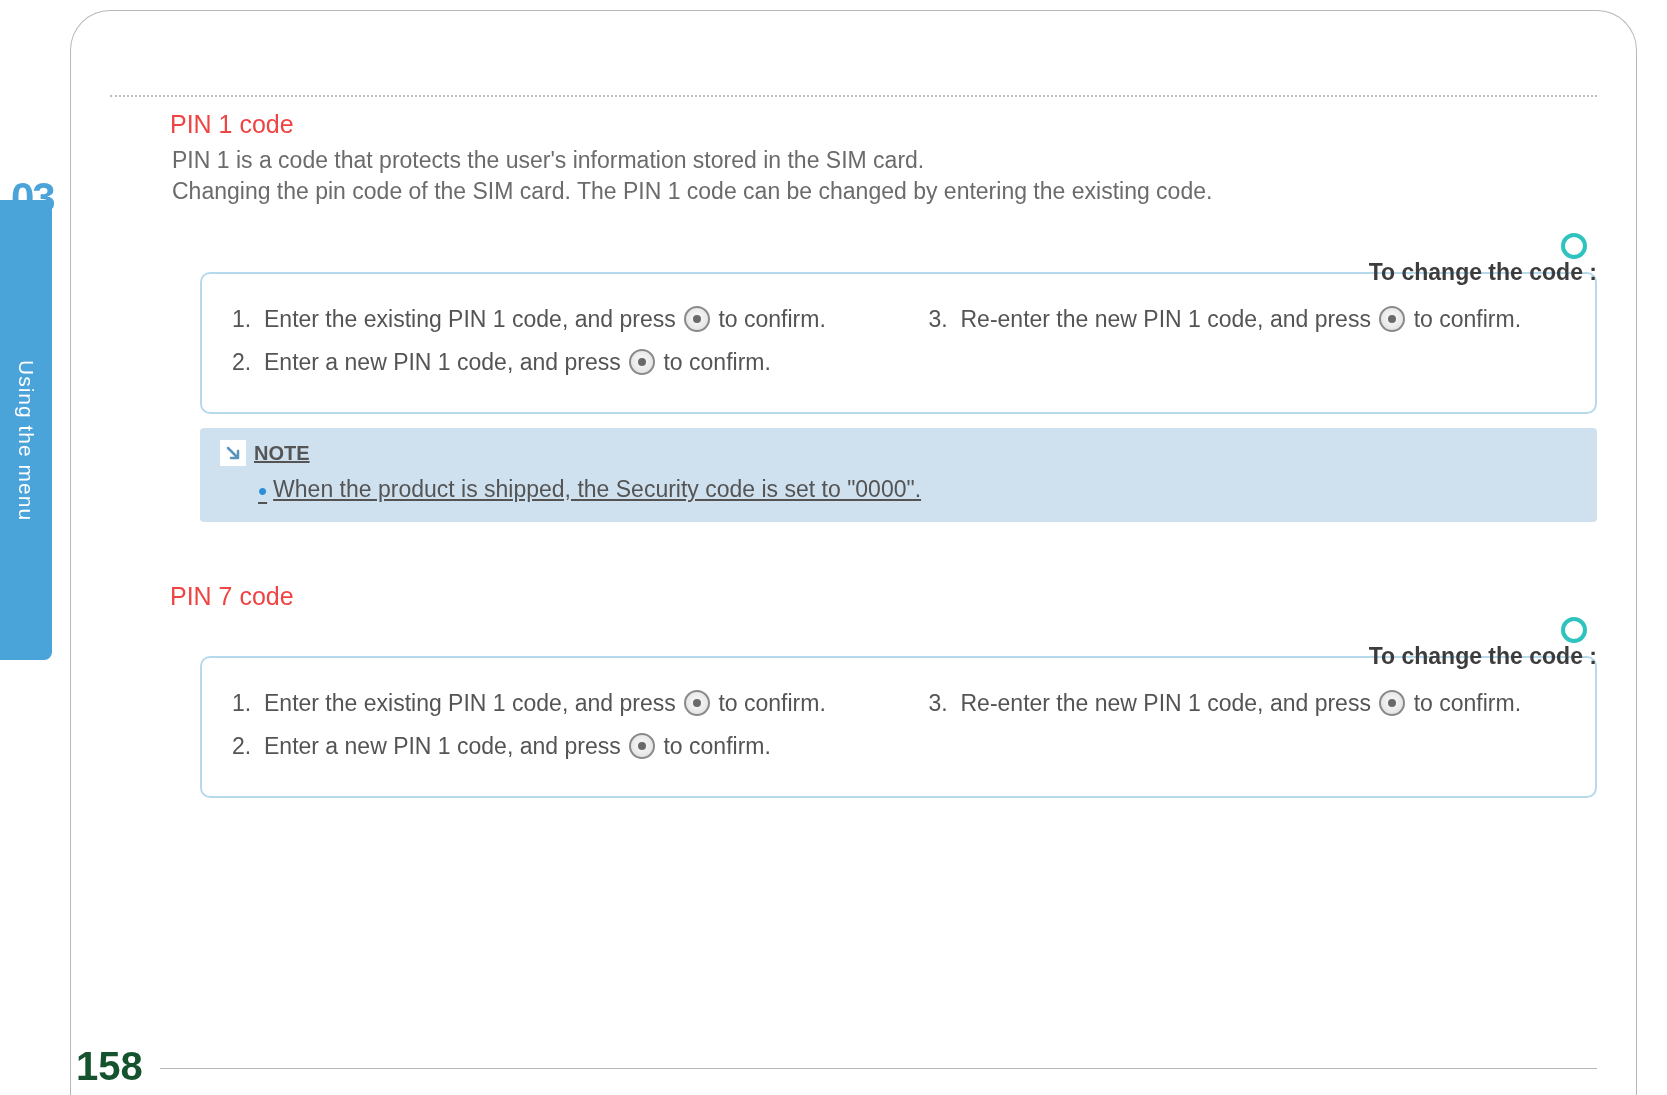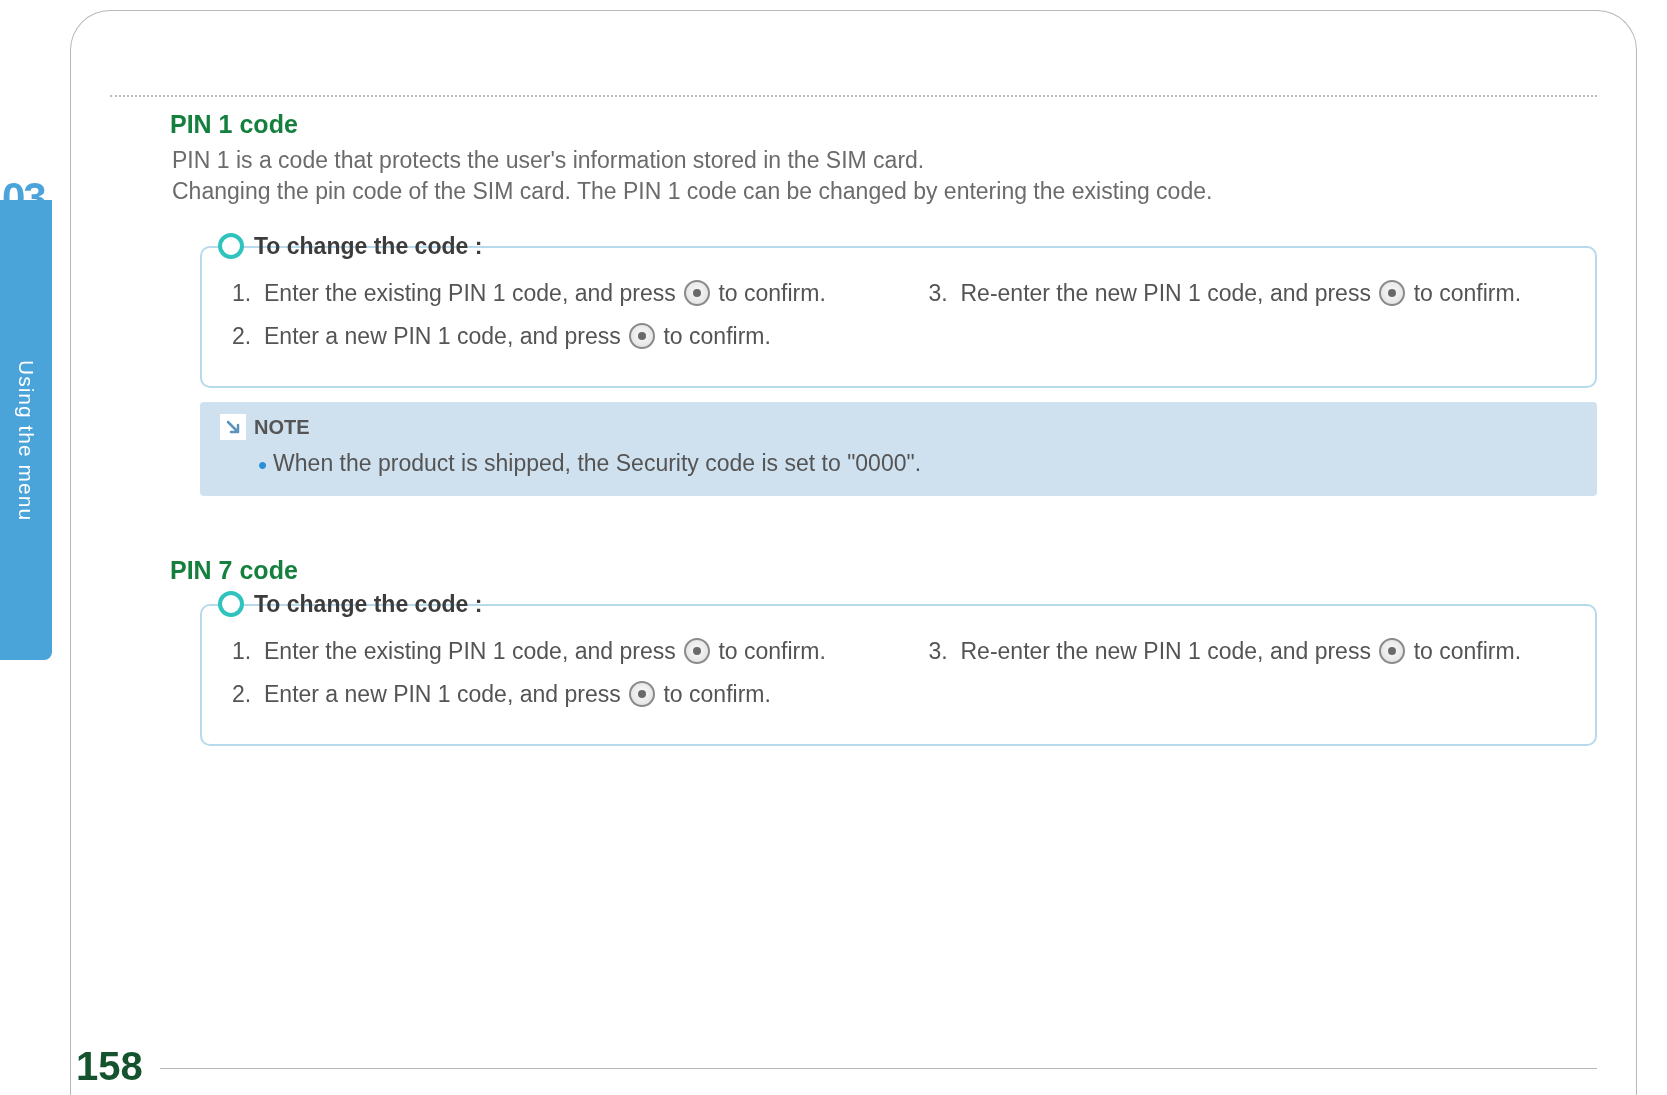--- a/index.html
+++ b/index.html
@@ -32,21 +32,21 @@
     position: absolute;
     left: 0;
     top: 200px;
     width: 52px;
     height: 460px;
     background: #4aa3d9;
     border-radius: 0 0 8px 0;
   }
   .chapter-num {
     position: absolute;
-    left: 2px;
+    left: 11px;
     top: 174px;
     font-size: 42px;
     font-weight: bold;
     color: #4aa3d9;
     letter-spacing: -2px;
   }
   .chapter-label {
     position: absolute;
     left: 14px;
     top: 360px;
@@ -70,44 +70,45 @@
     bottom: 26px;
     border-top: 1px solid #b8b8b8;
   }
   .content {
     position: absolute;
     top: 110px;
     left: 170px;
     right: 70px;
   }
   .section-title {
-    color: #15803d;
+    color: #ef4444;
     font-size: 25px;
-    font-weight: bold;
+    font-weight: normal;
     margin-bottom: 6px;
   }
   .section-desc {
     color: #6b6b6b;
     font-size: 23px;
     line-height: 1.35;
     margin-left: 2px;
     margin-bottom: 26px;
   }
   .procedure-wrap {
     margin-left: 30px;
     margin-bottom: 14px;
     position: relative;
   }
   .proc-header {
     display: flex;
-    align-items: flex-start;
+    align-items: flex-end;
     margin-bottom: -14px;
     margin-left: 18px;
     position: relative;
     z-index: 2;
+    flex-direction: column;
   }
   .proc-circle {
     width: 26px;
     height: 26px;
     border: 4px solid #2fc3bd;
     border-radius: 50%;
     background: #fff;
     margin-right: 10px;
   }
   .proc-title {
@@ -158,20 +159,21 @@
     transform: translate(-50%, -50%);
   }
   .note-box {
     margin-left: 30px;
     background: #cfe1ef;
     border-radius: 4px;
     padding: 12px 20px 18px 20px;
     color: #545454;
     font-size: 23px;
     margin-bottom: 60px;
+    text-decoration: underline;
   }
   .note-header {
     display: flex;
     align-items: center;
     gap: 8px;
     margin-bottom: 10px;
   }
   .note-arrow {
     width: 26px;
     height: 26px;

